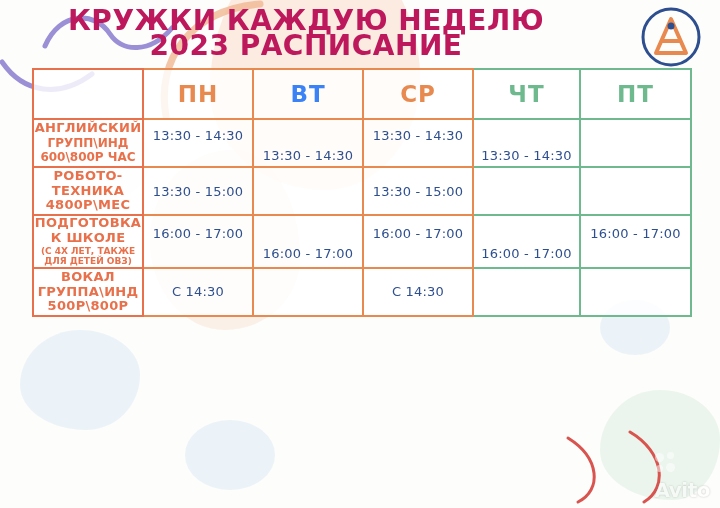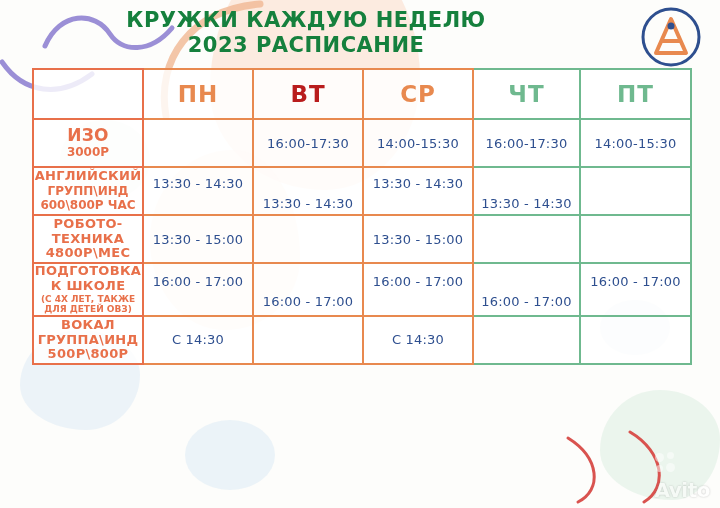--- a/index.html
+++ b/index.html
@@ -83,24 +83,24 @@
     height: 62px;
   }
 
   
   .heading {
     position: absolute;
     left: 0;
     top: 8px;
     width: 612px;
     text-align: center;
-    color: #15803d;
+    color: #be185d;
     font-family: "DejaVu Sans", "Liberation Sans", sans-serif;
     font-weight: bold;
-    font-size: 21px;
+    font-size: 28px;
     letter-spacing: 0.5px;
     line-height: 25px;
     z-index: 5;
   }
   .heading .line2 {
     display: block;
   }
 
   
   .table-wrap {
@@ -132,21 +132,21 @@
   col.c5 { width: 111px; }
 
   .hdr {
     height: 48px;
     font-size: 23px;
     font-weight: bold;
     letter-spacing: 1px;
   }
   .hdr-empty { border-color: #e8704a !important; }
   .hdr-mon { color: #e8894f; border-color: #e8894f !important; }
-  .hdr-tue { color: #b91c1c; border-color: #e8894f !important; }
+  .hdr-tue { color: #3b82f6; border-color: #e8894f !important; }
   .hdr-wed { color: #e8894f; border-color: #e8894f !important; }
   .hdr-thu { color: #6fb98f; border-color: #6fb98f !important; }
   .hdr-fri { color: #6fb98f; border-color: #6fb98f !important; border-radius: 17px; }
 
   td.label {
     border-color: #e8704a !important;
     color: #e8704a;
     font-weight: bold;
     padding: 4px 3px;
     line-height: 1.12;
@@ -288,31 +288,20 @@
           <th class="hdr hdr-empty"></th>
           <th class="hdr hdr-mon">ПН</th>
           <th class="hdr hdr-tue">ВТ</th>
           <th class="hdr hdr-wed">СР</th>
           <th class="hdr hdr-thu">ЧТ</th>
           <th class="hdr hdr-fri">ПТ</th>
         </tr>
       </thead>
       <tbody>
 
-        <tr class="r-izo">
-          <td class="label">
-            <span class="name big">ИЗО</span>
-            <span class="sub">3000Р</span>
-          </td>
-          <td class="slot col-mon"></td>
-          <td class="slot col-tue">16:00-17:30</td>
-          <td class="slot col-wed">14:00-15:30</td>
-          <td class="slot col-thu">16:00-17:30</td>
-          <td class="slot col-fri">14:00-15:30</td>
-        </tr>
 
 
         <tr>
           <td class="label">
             <span class="name">АНГЛИЙСКИЙ</span>
             <span class="sub">ГРУПП\ИНД</span>
             <span class="sub">600\800Р ЧАС</span>
           </td>
           <td class="slot col-mon">
               <span class="slot-inner slot-upper">13:30 - 14:30</span>

